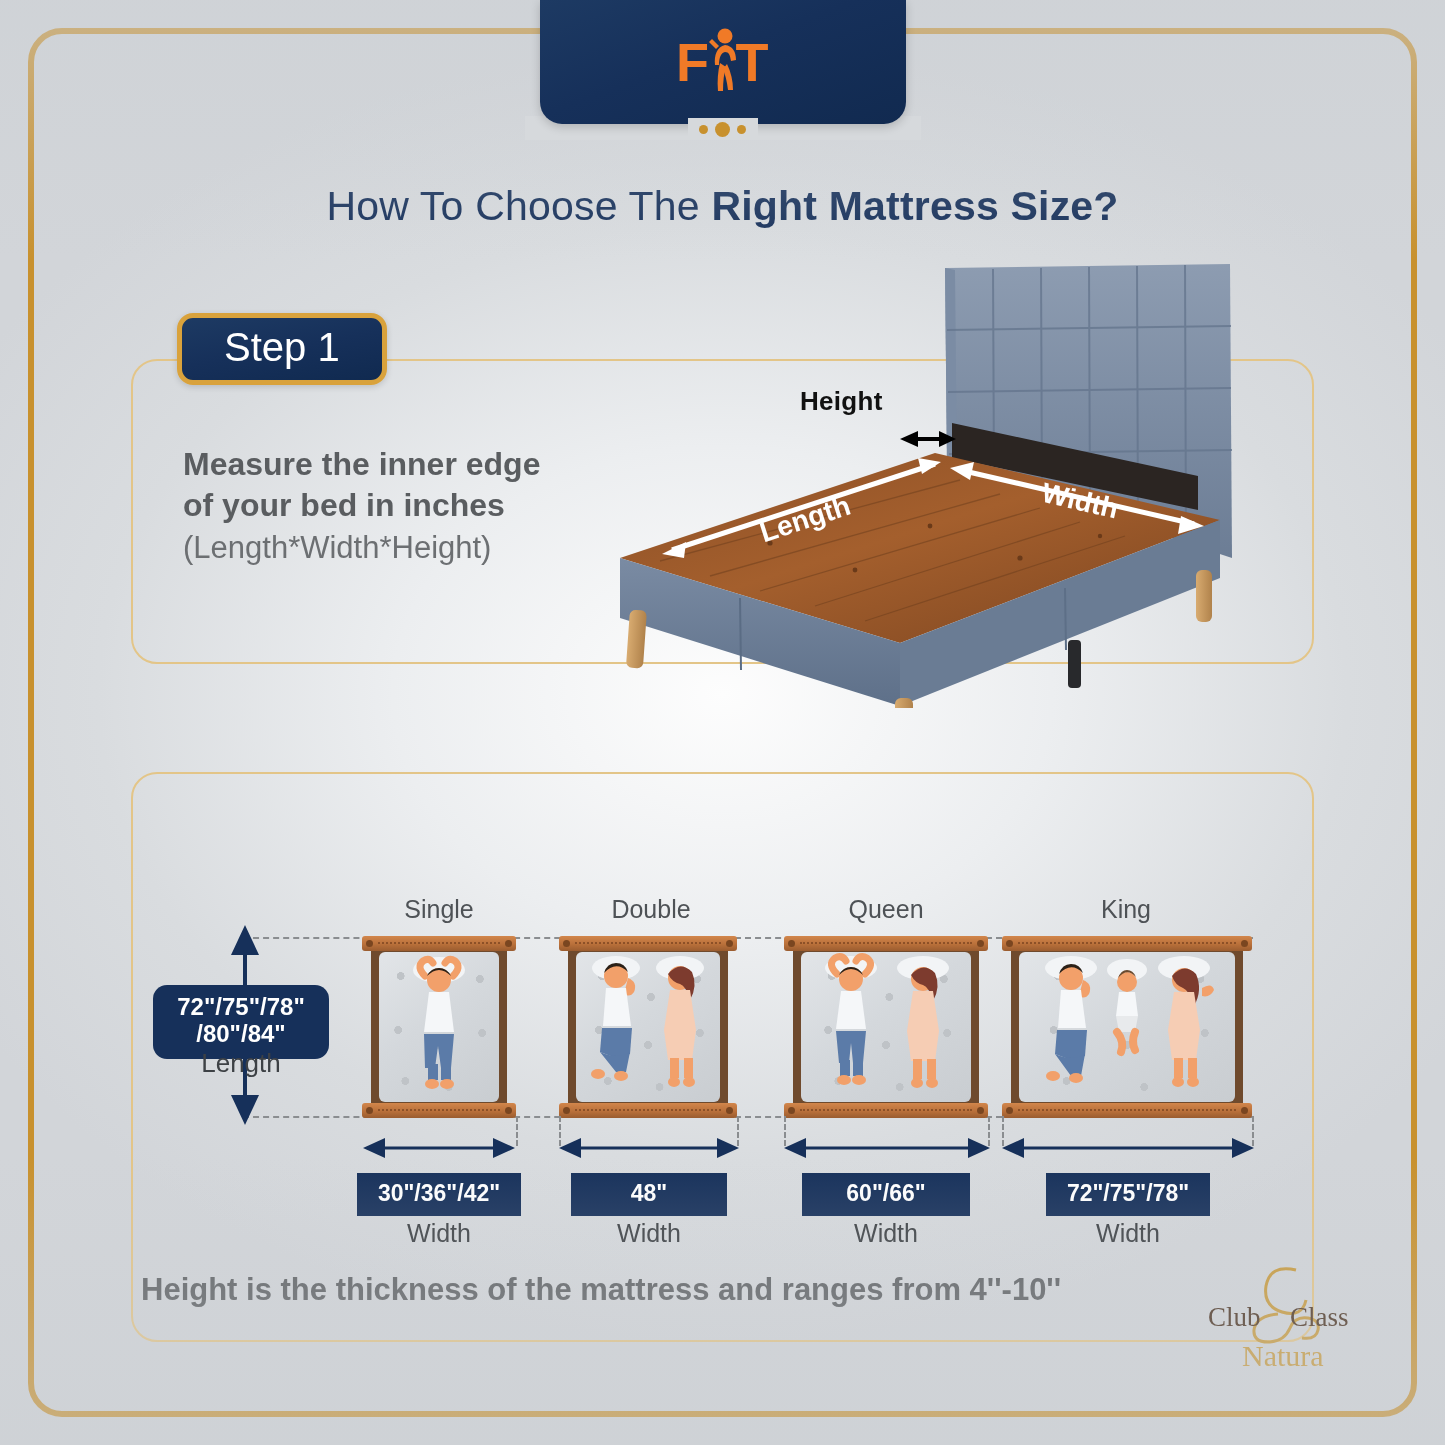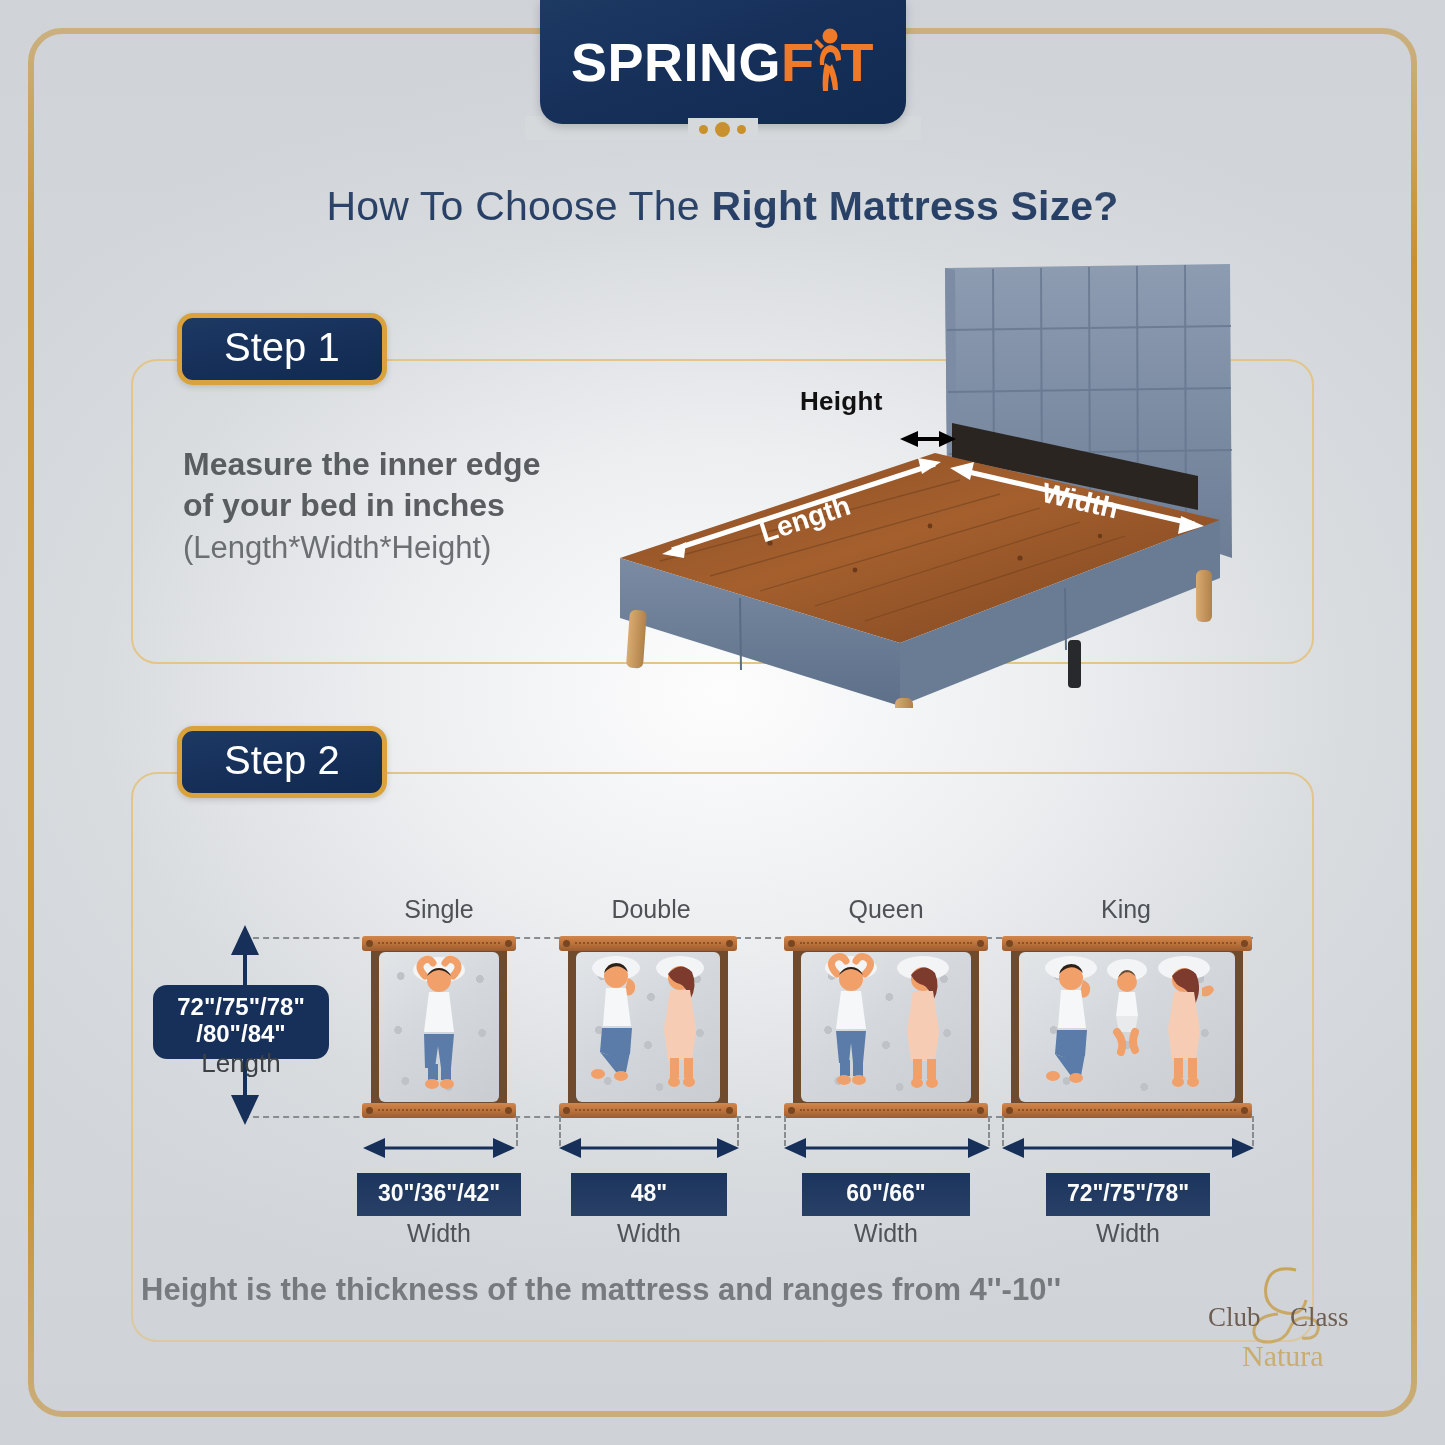--- a/index.html
+++ b/index.html
@@ -228,21 +228,20 @@
 </head>
 <body>
 
 <div class="page">
 
   <div class="gold-frame"></div>
   <div class="frame-notch"></div>
 
   <div class="logo-plate">
     <div class="logo-text">
-      <span>SPRING</span>
         <span class="logo-fit">
           <span class="f">F</span>
           <span class="logo-runner">
             <svg width="40" height="70" viewBox="0 0 40 70">
               <circle cx="21" cy="9" r="7.5" fill="#f07a27"></circle>
               <path d="M21 18 C13 20 10 28 11 38 L15 38 C15 30 17 26 21 25 Z" fill="#f07a27"></path>
               <path d="M21 18 C29 19 32 25 32 33 L27 34 C26 28 25 25 21 25 Z" fill="#f07a27"></path>
               <path d="M16 36 C14 44 13 54 14 64 L19 64 C19 54 20 46 22 40 Z" fill="#f07a27"></path>
               <path d="M23 37 C27 45 29 54 29 63 L24 63 C23 54 21 47 19 42 Z" fill="#f07a27"></path>
               <path d="M12 22 L5 15 L8 12 L15 19 Z" fill="#f07a27"></path>
@@ -357,21 +356,20 @@
       <g stroke="#000" stroke-width="4" fill="none">
         <path d="M310 181 L349 181"></path>
       </g>
       <polygon points="300,181 318,173 318,189" fill="#000"></polygon>
       <polygon points="356,181 339,173 339,189" fill="#000"></polygon>
     </svg>
     <div class="height-label">Height</div>
   </div>
 
   <div class="step-card" id="card2"></div>
-  <div class="step-badge" id="badge2">Step 2</div>
 
   <div class="sizes">
 
     <div class="dashline" style="left:112px; top:52px; width:1010px;"></div>
     <div class="dashline" style="left:112px; top:231px; width:1010px;"></div>
 
     <svg class="len-arrow" style="position:absolute; left:98px; top:40px;" width="32" height="205" viewBox="0 0 32 205">
       <line x1="16" y1="18" x2="16" y2="70" stroke="#16305a" stroke-width="4"></line>
       <polygon points="16,0 30,30 2,30" fill="#16305a"></polygon>
       <line x1="16" y1="128" x2="16" y2="180" stroke="#16305a" stroke-width="4"></line>

